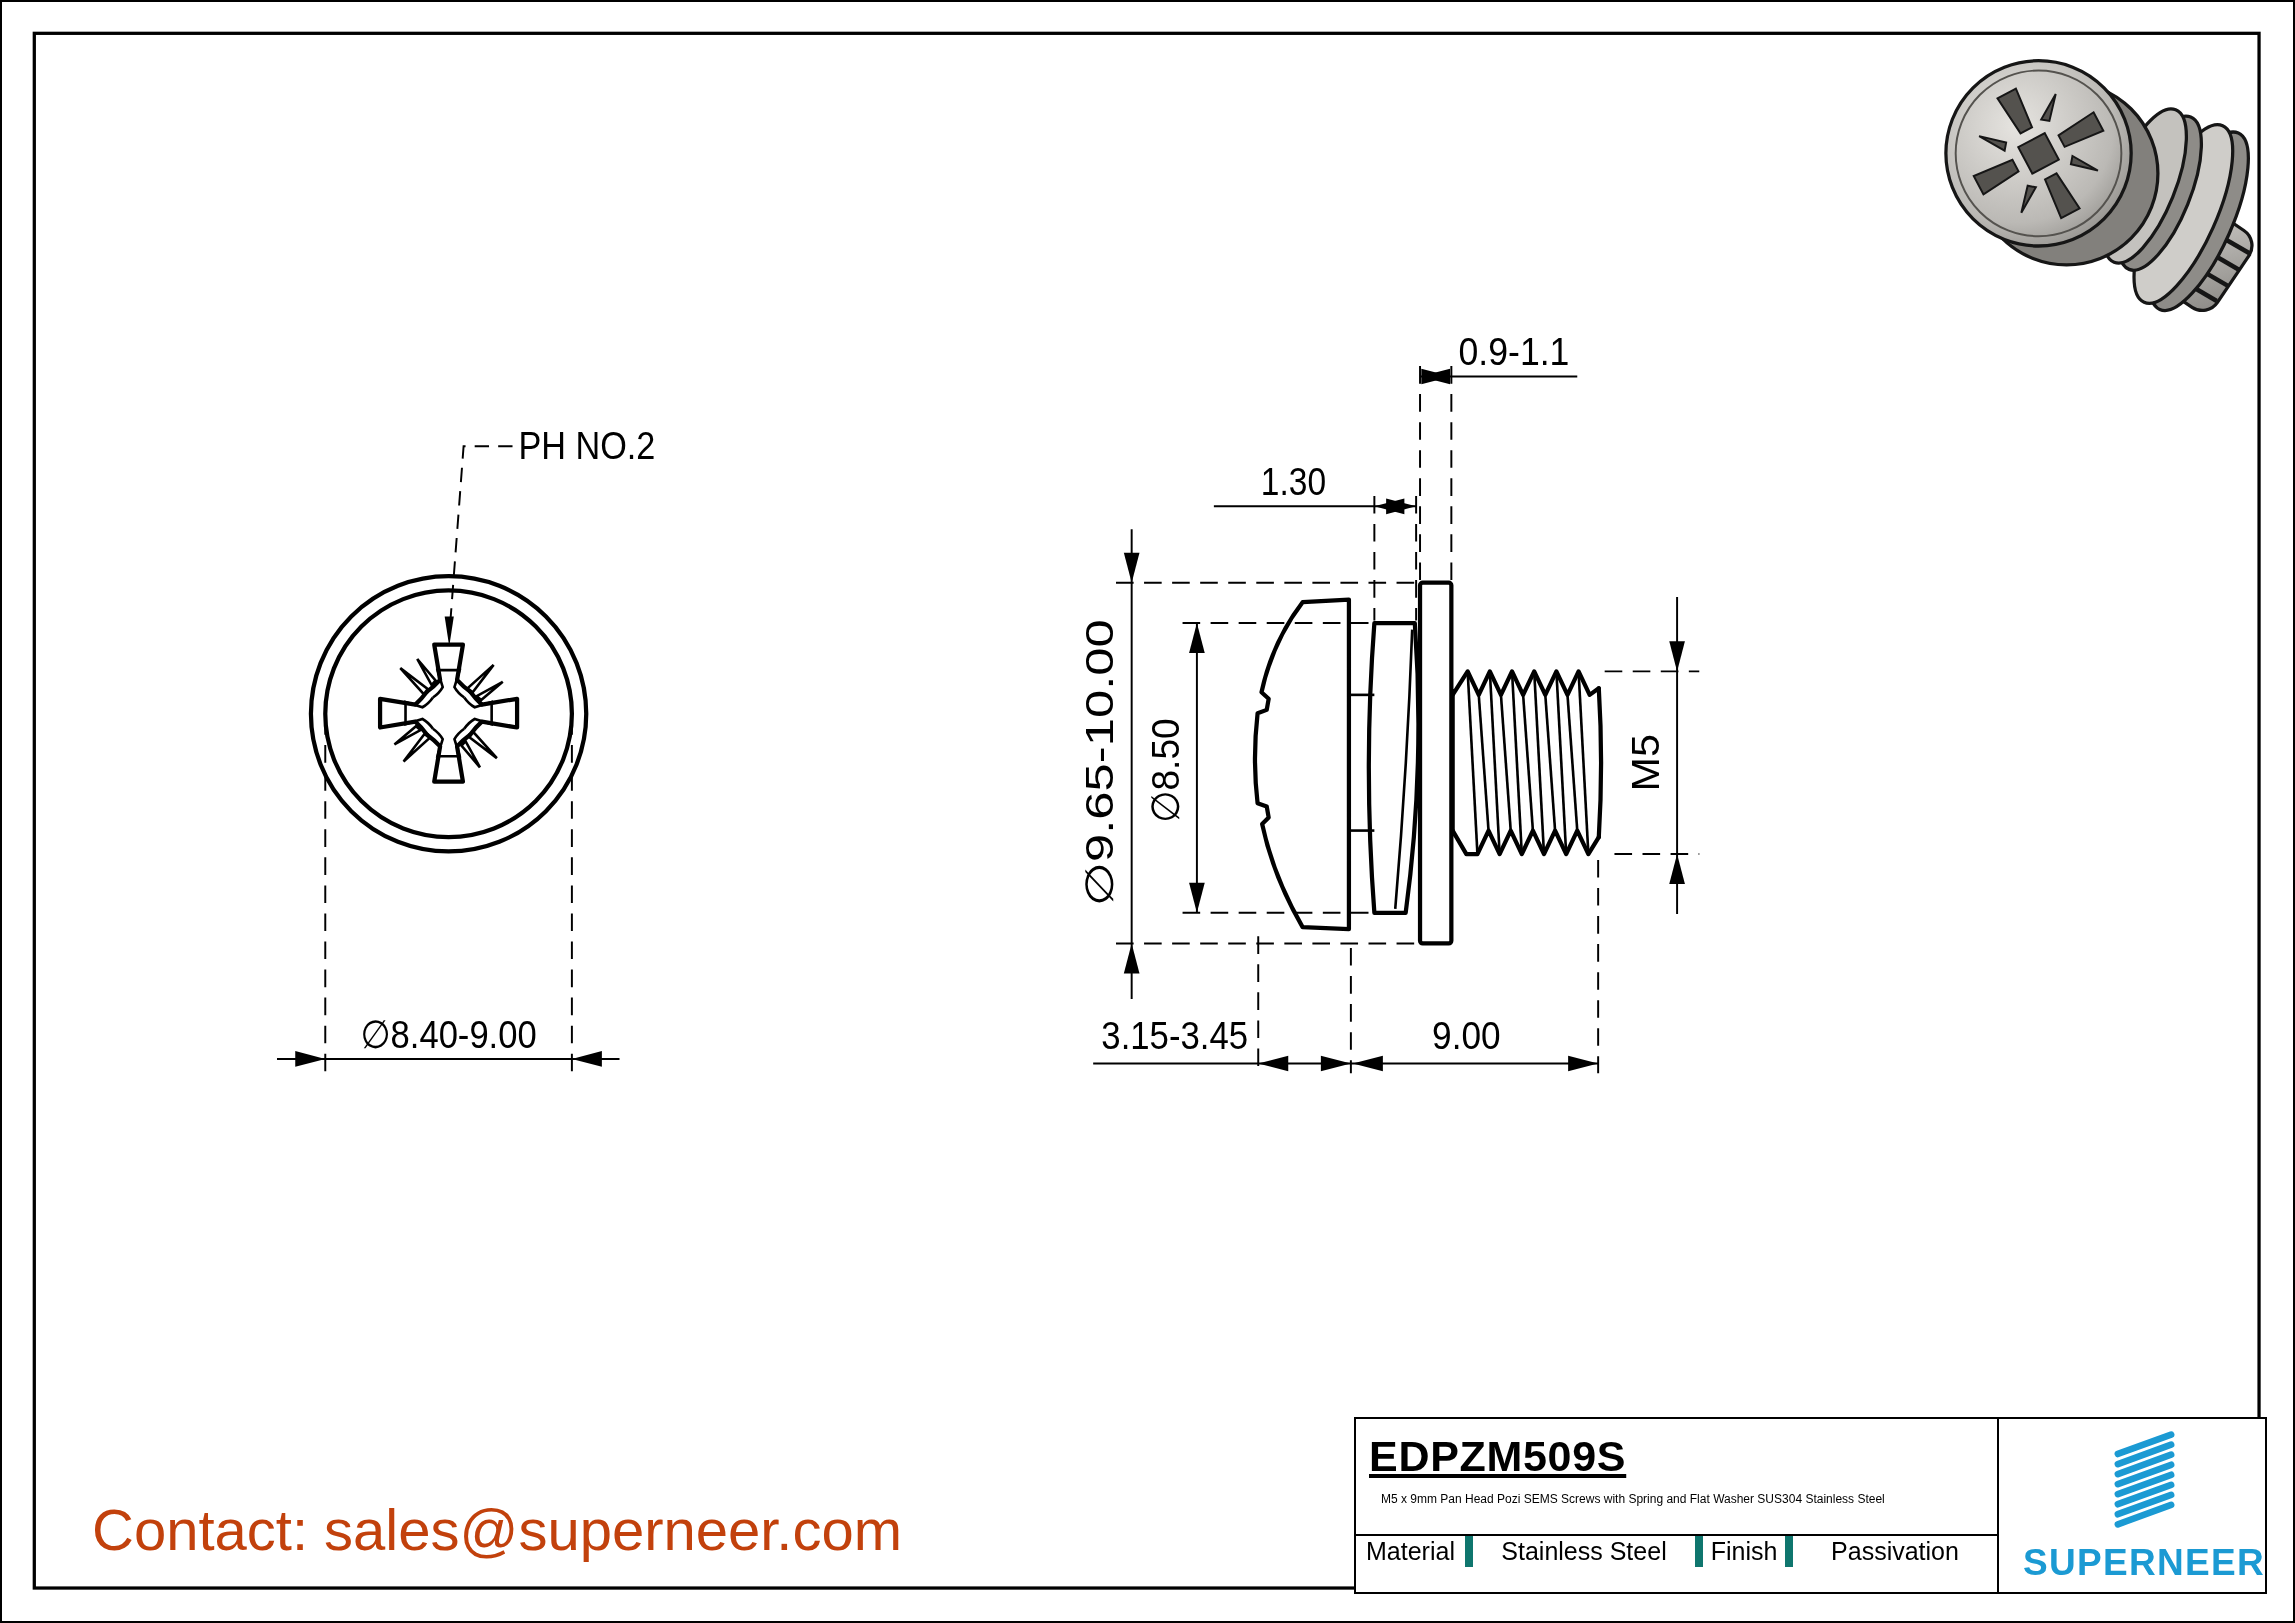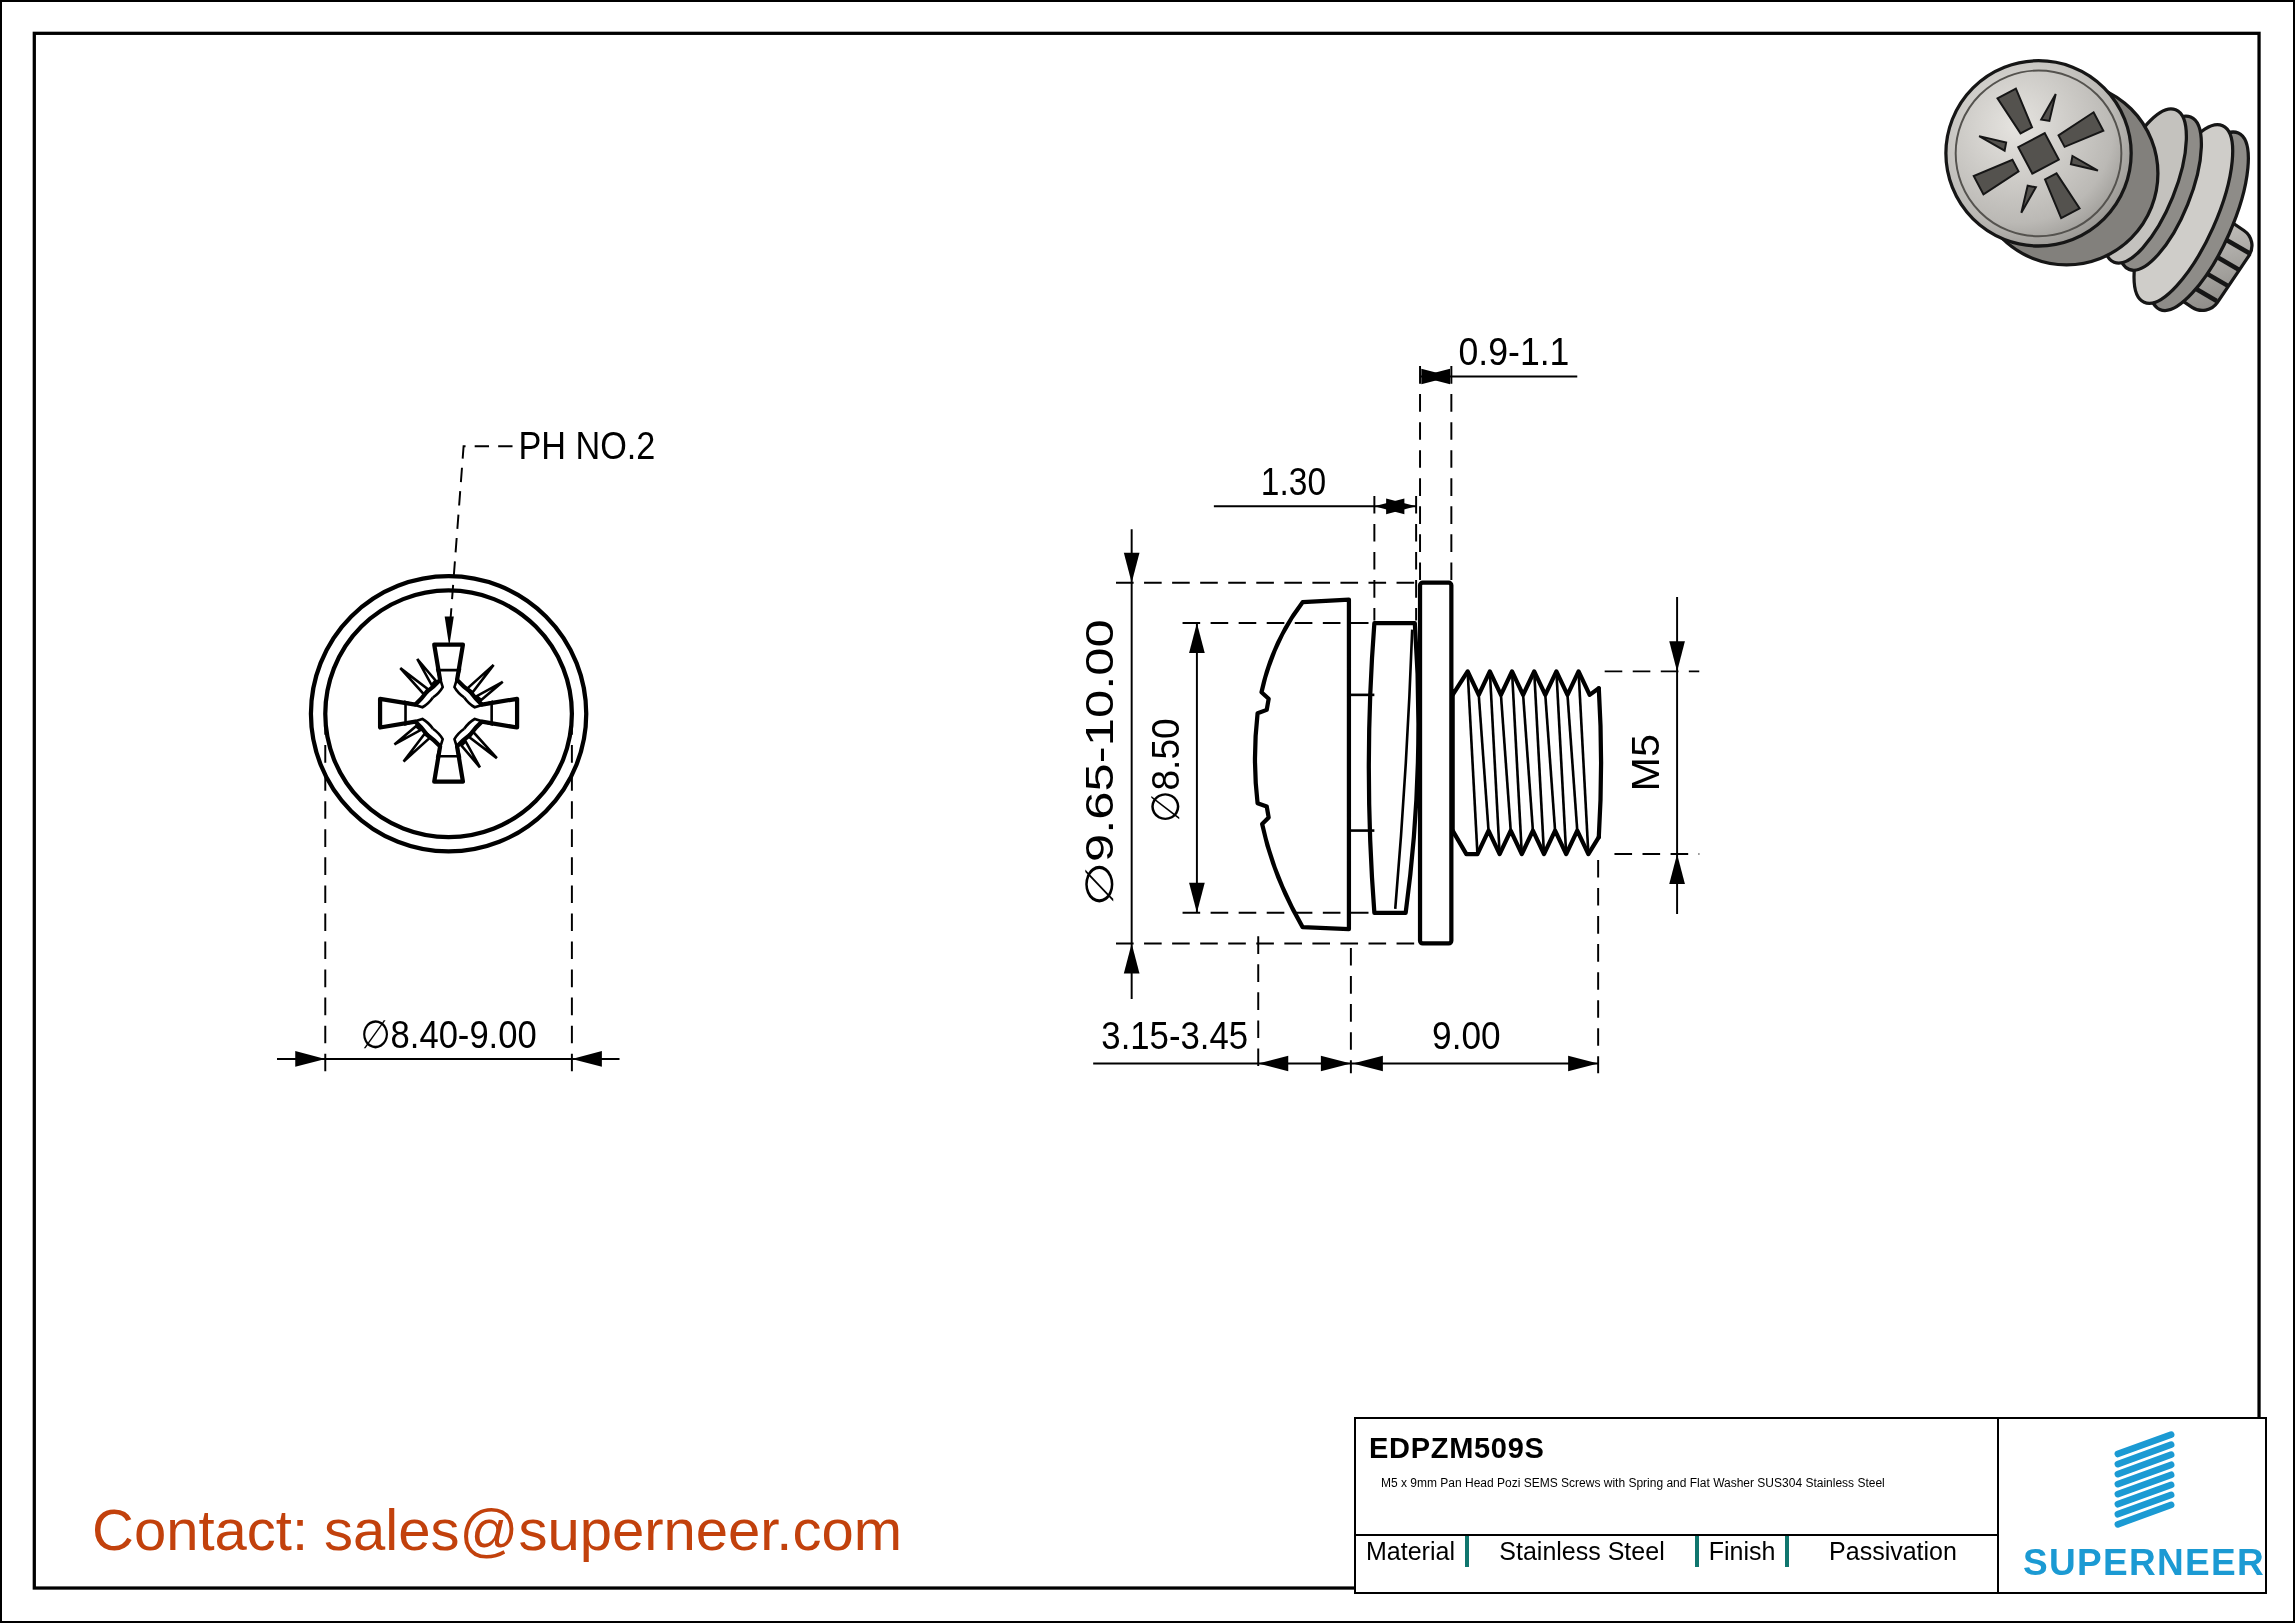--- a/index.html
+++ b/index.html
@@ -17,26 +17,26 @@
   .ldr{ stroke:#000; stroke-width:3; fill:none; stroke-dasharray:22 14; }
   .arr{ fill:#000; stroke:none; }
   text{ font-family:"Liberation Sans", sans-serif; fill:#000; }
   .dim{ font-size:60px; }
 
   
   .tb{ position:absolute; left:1352px; top:1415px; width:913px; height:177px;
        border:2.6px solid #000; display:flex; background:#fff; }
   .tb-main{ width:676px; border-right:2px solid #000; display:flex; flex-direction:column; }
   .tb-head{ height:115px; }
-  .tb-part{ font-size:29px; font-weight:bold; padding:13px 0 0 13px; letter-spacing:0.7px; }
+  .tb-part{ font-size:43px; font-weight:bold; padding:13px 0 0 13px; letter-spacing:0.7px;text-decoration:underline; }
   .tb-desc{ font-size:12px; padding:9.2px 0 0 13px; width:576px; line-height:1.55;margin-left:12px; }
   .tb-grid{ display:flex; border-top:2px solid #000; height:33px; }
   .tb-grid.last{ flex:1; height:auto; }
   .cell{ display:flex; align-items:center; justify-content:center; font-size:25px; }
-  .cell + .cell{ border-left:4px solid #0f766e; }
+  .cell + .cell{ border-left:8px solid #0f766e; }
   .w1{ width:109px; } .w2{ width:230px; } .w3{ width:90px; } .w4{ flex:1; } .w5{ flex:1; }
   .web span{ color:var(--accent); }
   .tb-logo{ flex:1; display:flex; flex-direction:column; align-items:center;padding-left:24px; }
   .stripes{ margin-top:11.8px; width:65px; height:98px; }
   .stripe{ stroke:var(--accent); stroke-width:11; stroke-linecap:round; }
   .brand{ margin-top:auto; padding-bottom:7.9px; color:var(--accent);
           font-size:37px; font-weight:bold; letter-spacing:1.3px; text-align:center; }
 
   .contact{ position:absolute; left:90px; top:1494px; font-size:58px; color:#c2410c; }
 </style>

